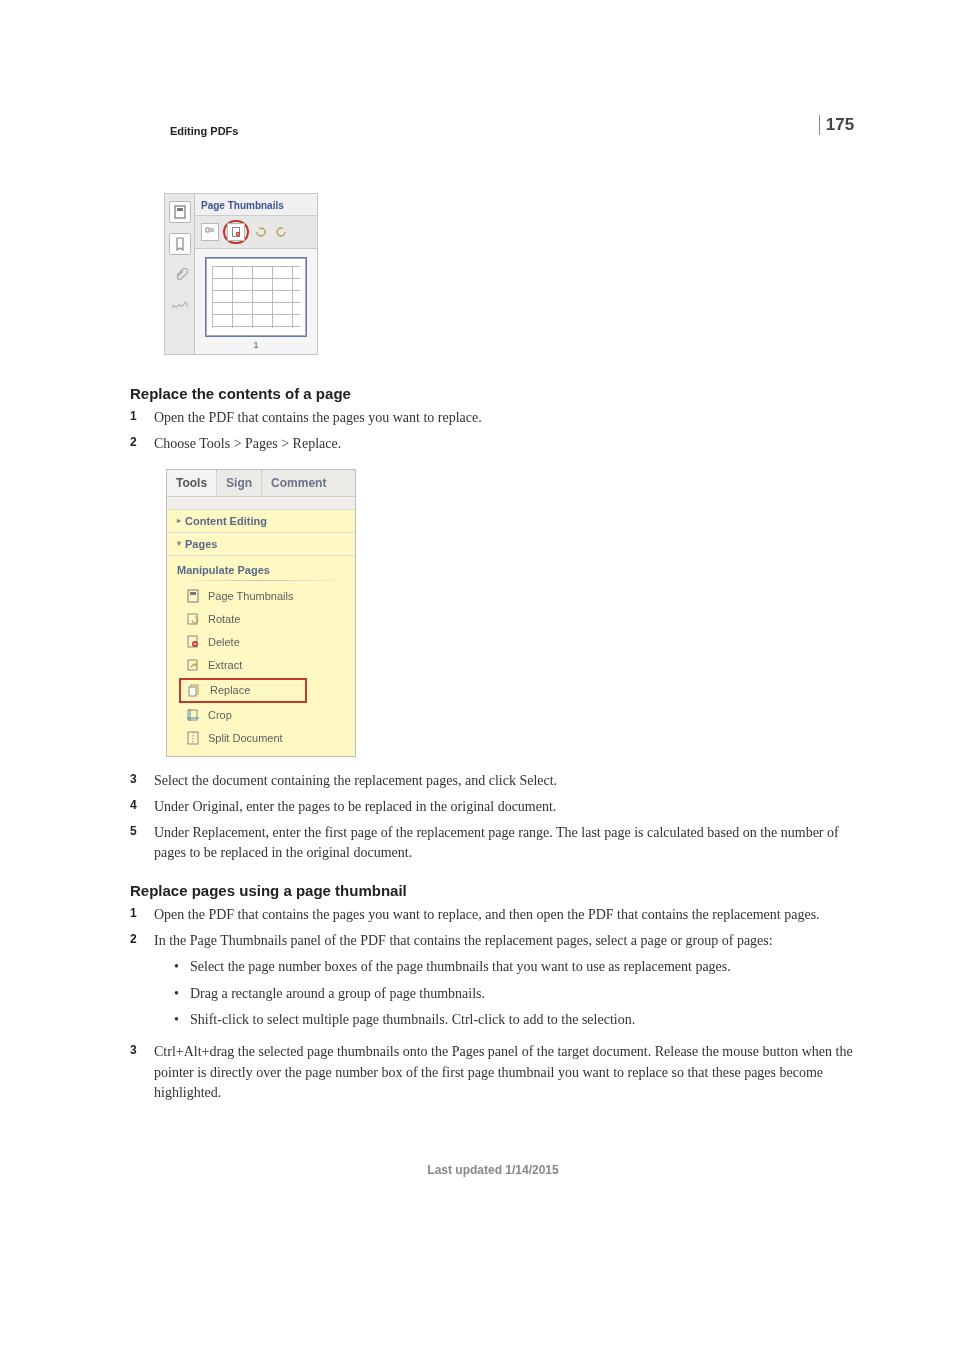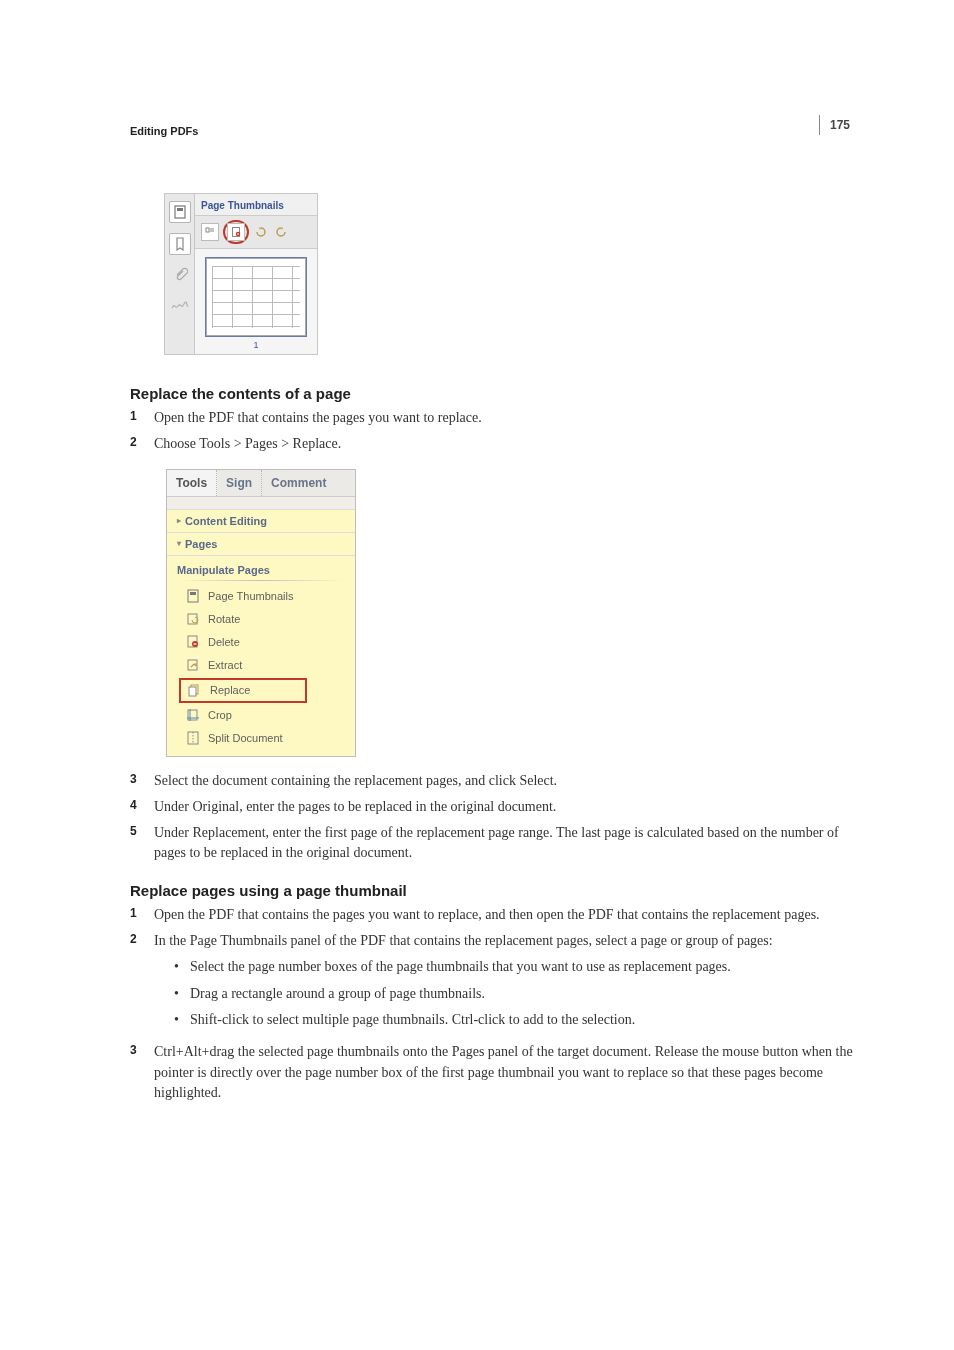--- a/index.html
+++ b/index.html
@@ -17,32 +17,33 @@
   }
   .page-number {
     position: absolute;
     top: 115px;
     right: 98px;
     width: 32px;
     height: 20px;
     border-left: 1px solid #888;
     text-align: center;
     font-family: "Myriad Pro", Arial, sans-serif;
-    font-size: 12px;
+    font-size: 17px;
     font-weight: bold;
     color: #444;
     line-height: 20px;
     padding-left: 4px;
   }
   .section-header {
     font-family: "Myriad Pro", Arial, sans-serif;
     font-weight: bold;
     font-size: 11px;
     color: #222;
     margin-bottom: 56px;
+    margin-left: 40px;
   }
   .figure {
     margin: 0 0 30px 34px;
   }
   .thumb-panel {
     width: 152px;
     background: #f5f5f5;
     border: 1px solid #c7c7c7;
     display: flex;
   }
@@ -463,13 +464,14 @@
             </li>
         </ul>
       </div>
     </li>
     <li>
         <span class="num">3</span>
         <span class="txt">Ctrl+Alt+drag the selected page thumbnails onto the Pages panel of the target document. Release the mouse button when the pointer is directly over the page number box of the first page thumbnail you want to replace so that these pages become highlighted.</span>
       </li>
   </ol>
 
+  <div class="footer">Last updated 1/14/2015</div>
 </div>
 
 </body></html>

